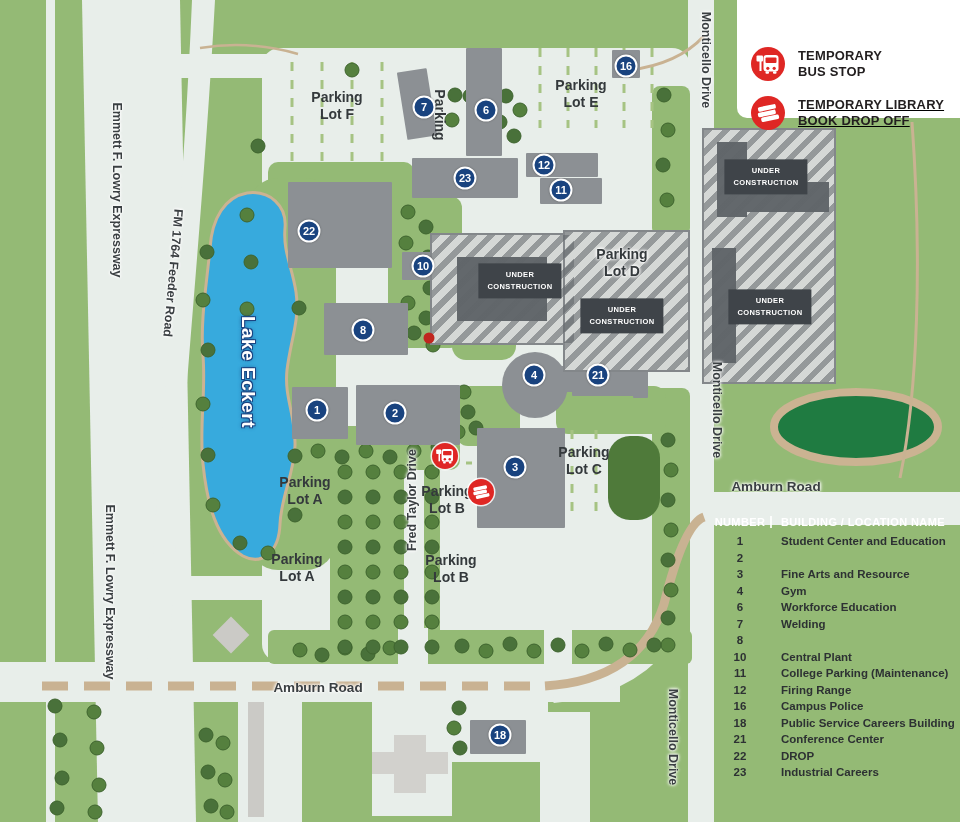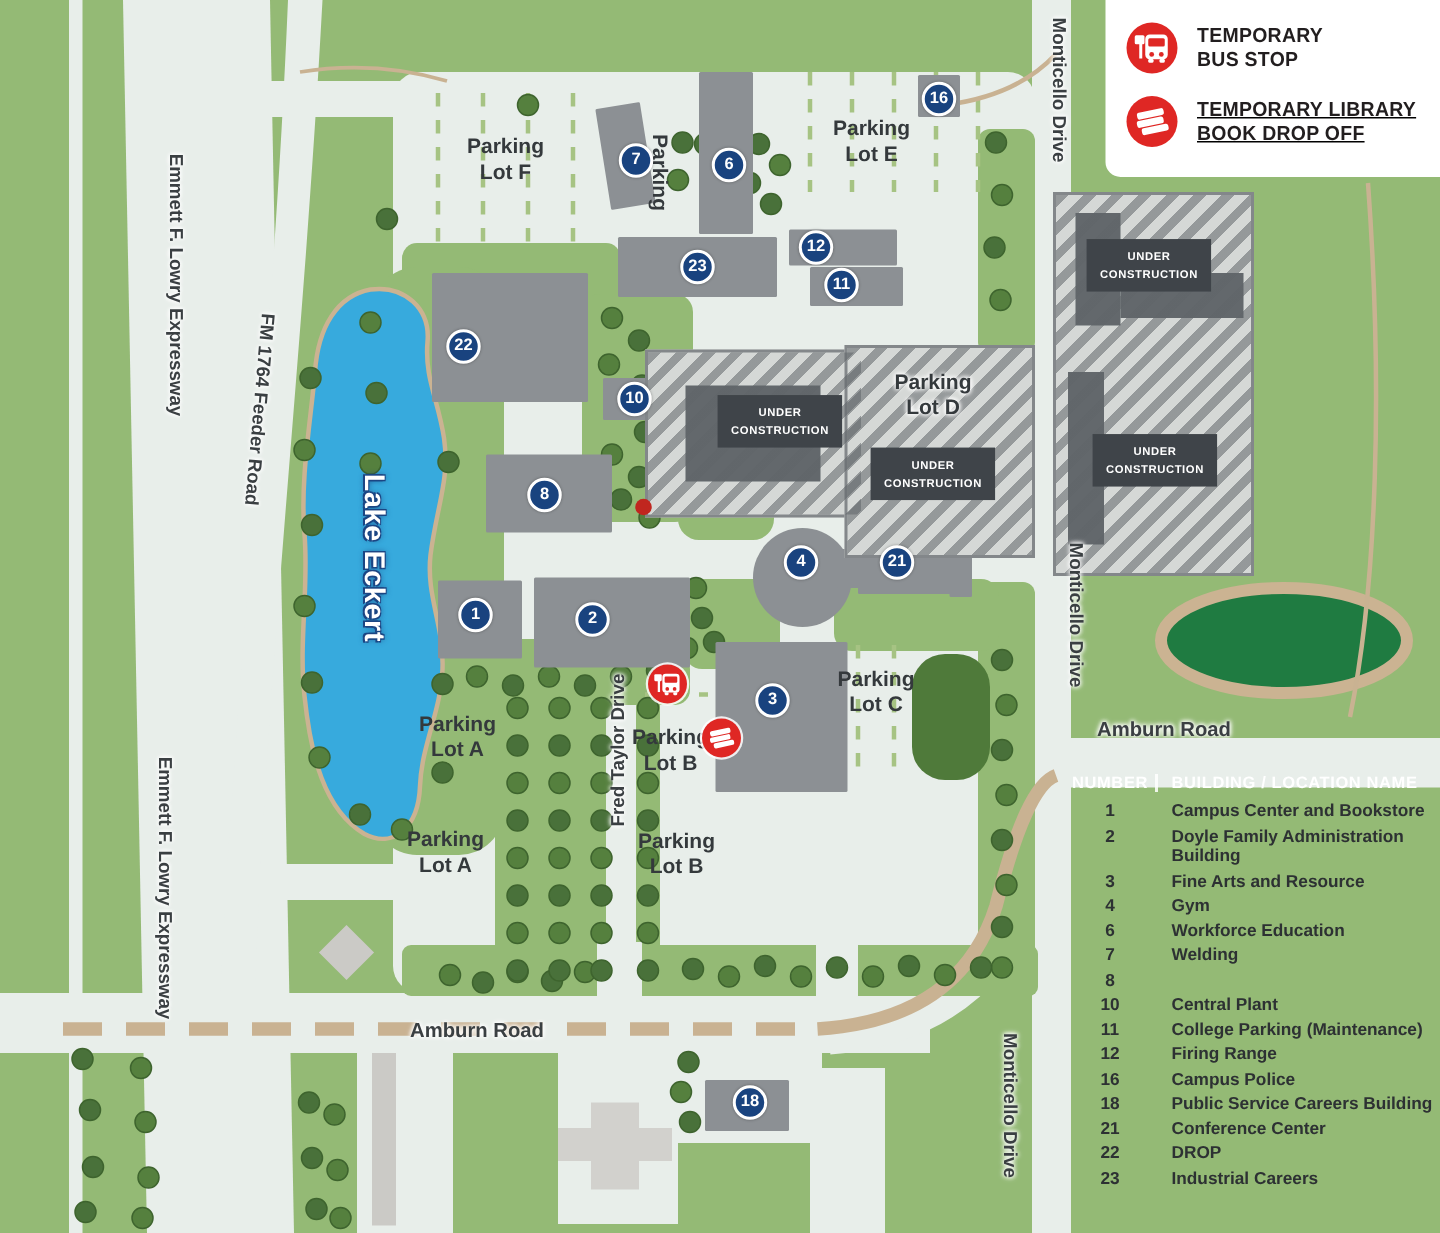--- a/index.html
+++ b/index.html
@@ -38,21 +38,21 @@
     text-shadow:-1px -1px 0 #1b4583,1px -1px 0 #1b4583,-1px 1px 0 #1b4583,1px 1px 0 #1b4583,0 0 4px #1b4583;}
 
   .mapicon{position:absolute;width:26px;height:26px;border-radius:50%;background:#df2724;
     transform:translate(-50%,-50%);z-index:8;box-shadow:0 0 0 1.5px rgba(255,255,255,.85);}
   .mapicon svg{position:absolute;left:0;top:0;}
   .reddot{position:absolute;width:11px;height:11px;border-radius:50%;background:#c0261f;
     transform:translate(-50%,-50%);z-index:6;}
 
   #legend{position:absolute;left:737px;top:0;width:223px;height:118px;background:#fff;
     border-radius:0 0 0 10px;z-index:9;}
-  .leg-item{position:absolute;left:14px;display:flex;align-items:center;}
+  .leg-item{position:absolute;left:14px;display:flex;align-items:center;margin-top:32px;}
   .leg-icon{width:34px;height:34px;border-radius:50%;background:#df2724;position:relative;flex:0 0 34px;}
   .leg-text{margin-left:13px;font-size:13.5px;font-weight:bold;color:#221e1f;line-height:1.18;
     letter-spacing:.2px;transform:scaleX(.96);transform-origin:left;}
 
   #bldtable{position:absolute;left:710px;top:516px;width:250px;z-index:9;color:#2d3133;}
   .thead{display:flex;align-items:flex-start;color:#fff;font-size:11px;font-weight:bold;
     letter-spacing:.4px;margin-bottom:7px;}
   .thead .tnum{width:60px;text-align:center;}
   .thead .tsep{width:2px;height:12px;background:#fff;opacity:.85;}
   .thead .tname{flex:1;padding-left:9px;}
@@ -422,26 +422,25 @@
   <div id="bldtable">
     <div class="thead">
       <span class="tnum">NUMBER</span>
       <span class="tsep"></span>
       <span class="tname">BUILDING / LOCATION NAME</span>
     </div>
     <div id="tbody">
 
         <div class="trow">
           <span class="tnum">1</span>
-          <span class="tname">Campus Center and Bookstore</span>
+          <span class="tname">Student Center and Education</span>
         </div>
 
         <div class="trow">
           <span class="tnum">2</span>
-          <span class="tname">Doyle Family Administration Building</span>
         </div>
 
         <div class="trow">
           <span class="tnum">3</span>
           <span class="tname">Fine Arts and Resource</span>
         </div>
 
         <div class="trow">
           <span class="tnum">4</span>
           <span class="tname">Gym</span>

